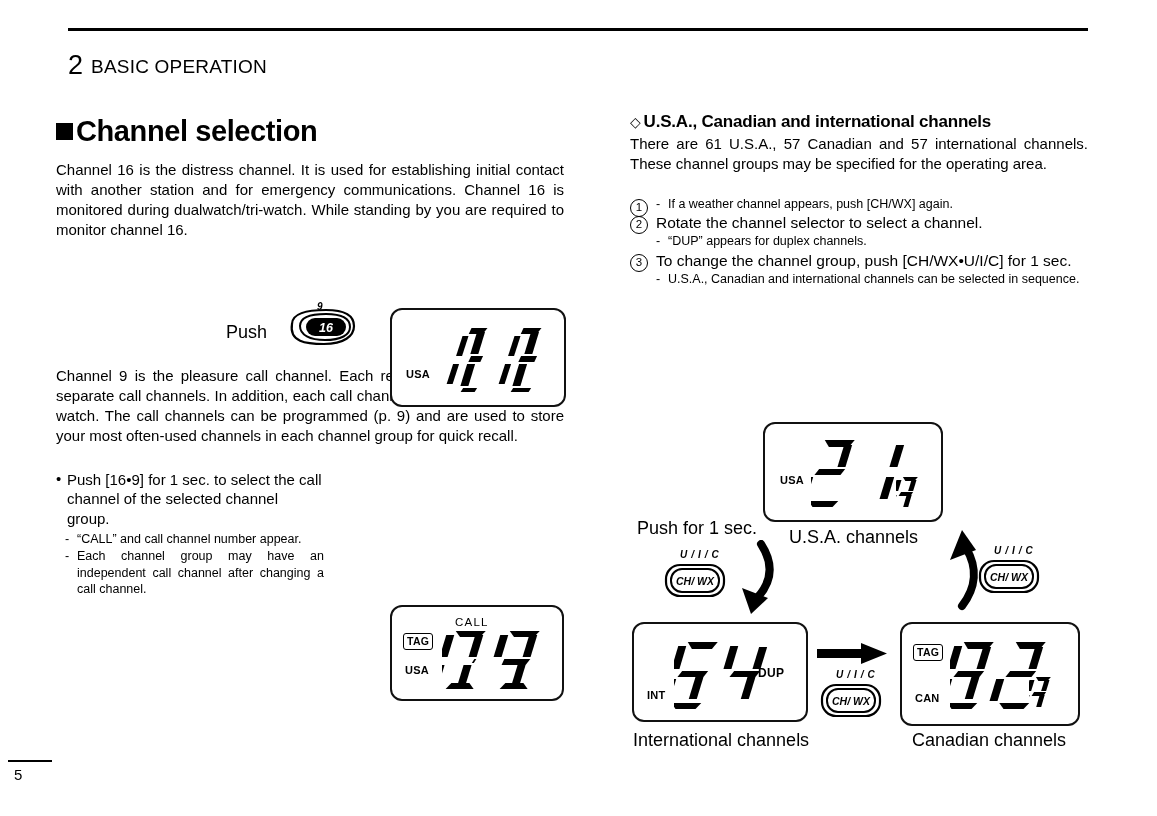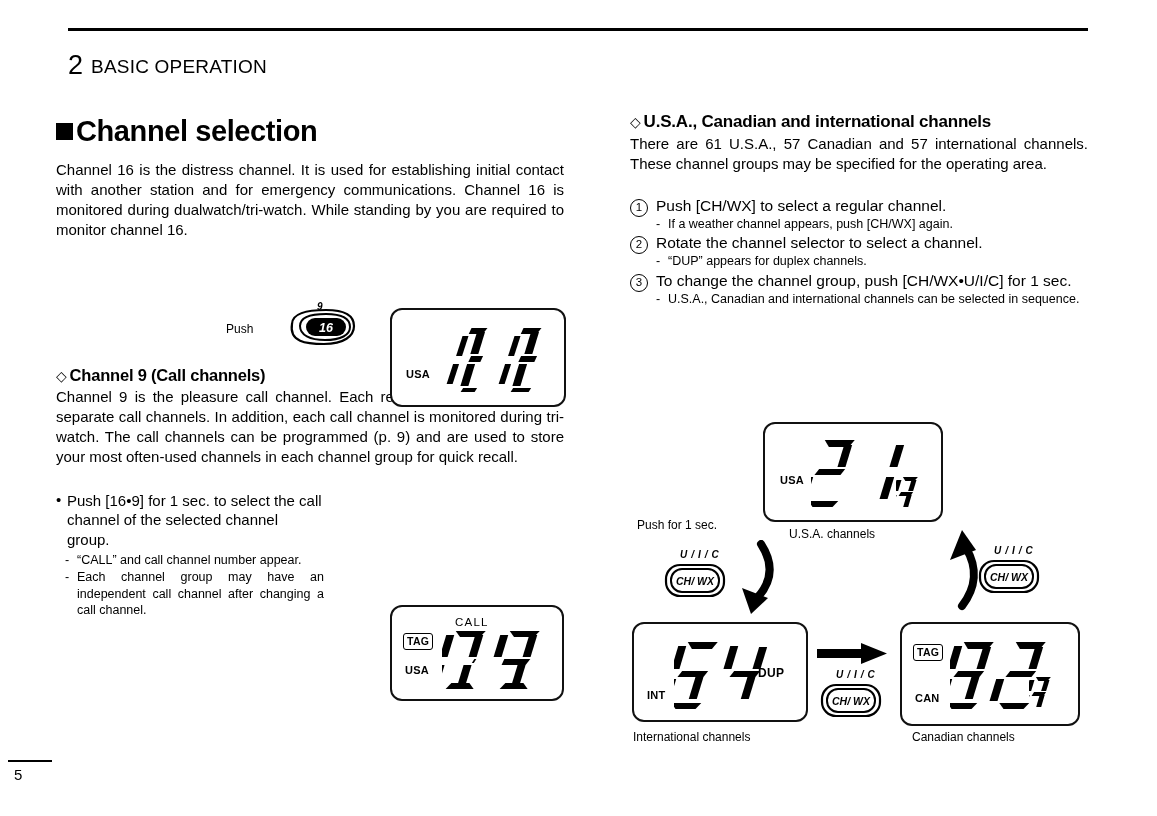--- a/index.html
+++ b/index.html
@@ -67,21 +67,21 @@
     position:absolute;border:1.6px solid #000;border-radius:3px;
     font-size:10.5px;font-weight:bold;line-height:1;padding:2px 3px 2px 3px;letter-spacing:.3px;
   }
   .lcd .grp{position:absolute;font-size:11px;font-weight:bold;letter-spacing:.2px;}
   .lcd .call{position:absolute;font-size:11.5px;font-weight:normal;letter-spacing:1.2px;}
   .lcd .dup{position:absolute;font-size:12px;font-weight:bold;letter-spacing:.3px;}
   .seg{position:absolute;}
   .seg svg{display:block;}
 
   
-  .cap{position:absolute;font-size:12px;white-space:nowrap;text-align:right;}
+  .cap{position:absolute;font-size:18px;white-space:nowrap;text-align:right;}
 
   
   .btn16{position:absolute;}
   .btnuic{position:absolute;}
   .btnlbl{position:absolute;font-size:10px;font-weight:bold;font-style:italic;letter-spacing:.6px;white-space:nowrap;}
 
   
   .pfrule{position:absolute;left:8px;top:760px;width:44px;height:2px;background:#000;}
   .pfnum{position:absolute;left:14px;top:766px;font-size:15px;}
 
@@ -102,23 +102,20 @@
 
     <h1 class="sect">
       <span class="sq"></span>
         <span>Channel selection</span>
     </h1>
 
     <p class="body" style="width:508px;">Channel 16 is the distress channel. It is used for establishing initial contact with another station and for emergency communications. Channel 16 is monitored during dualwatch/tri-watch. While standing by you are required to monitor channel 16.</p>
 
     <div style="height:126px;"></div>
 
-    <h2 class="sub">
-      <span class="dia">◇</span><span>Channel 9 (Call channels)</span>
-    </h2>
     <p class="body" style="width:508px;">Channel 9 is the pleasure call channel. Each regular channel group has separate call channels. In addition, each call channel is monitored during tri-watch. The call channels can be programmed (p. 9) and are used to store your most often-used channels in each channel group for quick recall.</p>
 
     <div style="height:24px;"></div>
 
     <div class="bullets">
       <div class="blt">
         <span class="dot">•</span><span>Push [16•9] for 1 sec. to select the call channel of the selected channel group.</span>
       </div>
       <div class="sub2" style="margin-top:2px;">
         <span class="dash">-</span><span>“CALL” and call channel number appear.</span>
@@ -206,21 +203,20 @@
     <h2 class="sub" style="font-size:17px;">
       <span class="dia">◇</span><span>U.S.A., Canadian and international channels</span>
     </h2>
     <p class="body" style="width:458px;">There are 61 U.S.A., 57 Canadian and 57 international channels. These channel groups may be specified for the operating area.</p>
 
     <div style="height:22px;"></div>
 
     <ol class="steps">
       <li>
         <span class="circnum">1</span>
-        <div class="steptext nj">Push [CH/WX] to select a regular channel.</div>
         <div class="substep">
           <span class="dash">-</span><span>If a weather channel appears, push [CH/WX] again.</span>
         </div>
       </li>
       <li>
         <span class="circnum">2</span>
         <div class="steptext nj">Rotate the channel selector to select a channel.</div>
         <div class="substep">
           <span class="dash">-</span><span>“DUP” appears for duplex channels.</span>
         </div>

